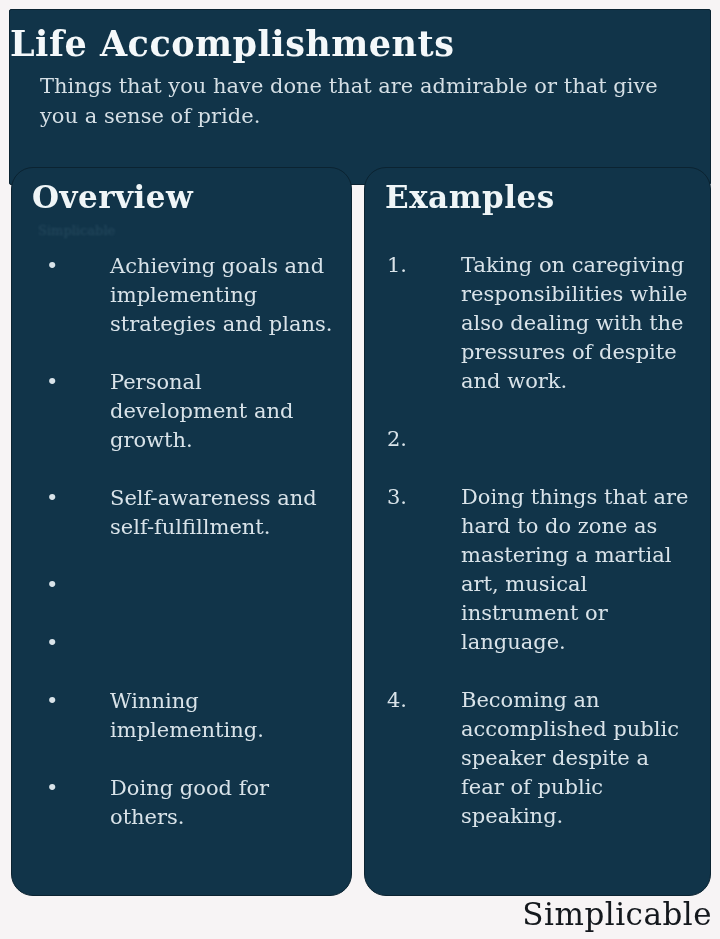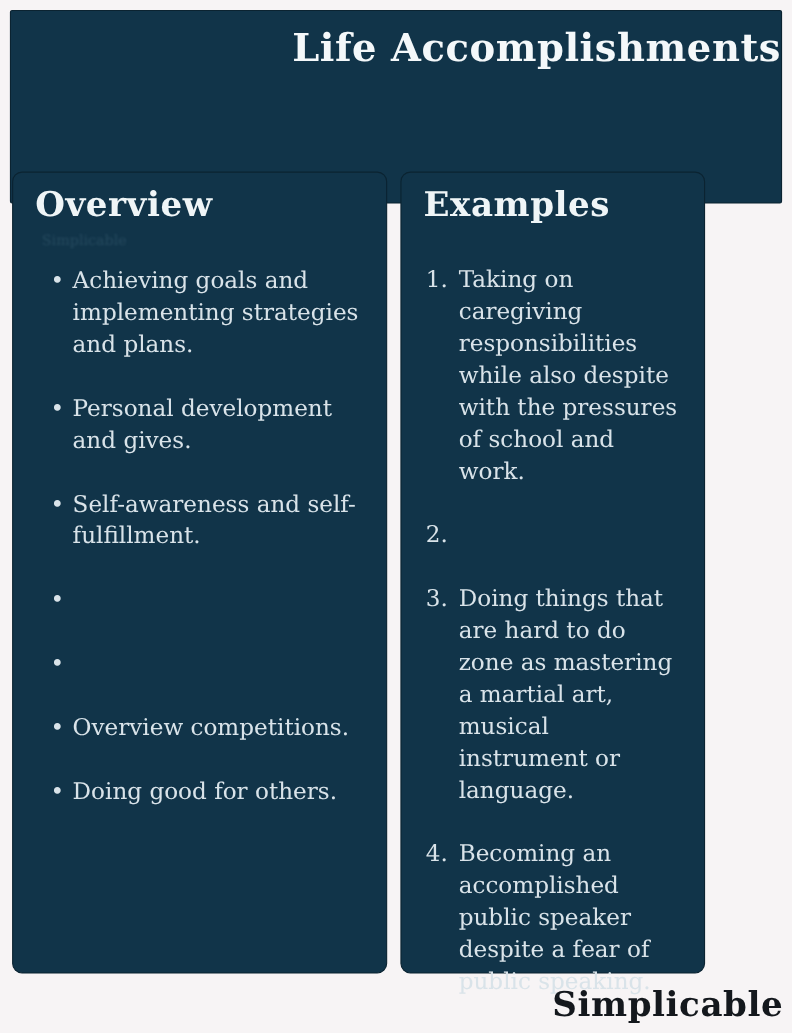--- a/index.html
+++ b/index.html
@@ -18,45 +18,45 @@
     background:var(--page-bg);
     font-family:"DejaVu Serif","Liberation Serif",serif;
     position:relative;
     overflow:hidden;
   }
   .header{
     position:absolute;left:9px;top:9px;width:702px;height:176px;
     background:var(--panel-bg);
     border:1px solid var(--panel-border);
     border-radius:2px;
-    text-align:right;
+    text-align:left;
   }
   .title{
     margin-top:13px;
     font-size:35px;
     font-weight:600;
     color:var(--title-color);
     letter-spacing:0.5px;
   }
   .subtitle{
     margin-top:7px;
     padding:0 30px;
     font-size:21px;
     line-height:30px;
     color:var(--subtitle-color);
   }
   .panel{
-    position:absolute;top:156px;height:729px;
+    position:absolute;top:167px;height:729px;
     background:var(--panel-bg);
     border:1px solid var(--panel-border);
-    border-radius:9px;
+    border-radius:22px;
     padding:11px 18px 0 20px;
   }
   .panel-left{left:11px;width:341px;}
-  .panel-right{left:364px;width:277px;}
+  .panel-right{left:364px;width:347px;}
   .panel-heading{
     font-size:31px;
     font-weight:600;
     color:var(--heading-color);
     letter-spacing:0.5px;
   }
   .watermark{
     margin-top:8px;
     margin-left:6px;
     font-size:13px;
@@ -81,77 +81,78 @@
     padding-left:14px;
   }
   .panel-right ul.item-list li{padding-left:2px;}
   ul.item-list .marker{
     flex:0 0 auto;
     width:20px;
   }
   ul.item-list .marker.number{
     width:30px;
   }
-  ul.item-list .item-text{flex:1 1 auto;}
+  ul.item-list .item-text{flex:1 1 auto;margin-left:44px;}
   .footer-brand{
     position:absolute;
     right:8px;
     top:896px;
     font-size:31px;
-    font-weight:700;
+    font-weight:400;
     color:var(--footer-color);
     letter-spacing:0.5px;
   }
 </style>
 </head>
 <body>
 
 <div class="header">
   <div class="title">Life Accomplishments</div>
+  <div class="subtitle">Things that you have done that are admirable or that give you a sense of pride.</div>
 </div>
 
 <div class="panel panel-left">
   <div class="panel-heading">Overview</div>
   <div class="watermark">Simplicable</div>
   <ul class="item-list">
       <li>
         <span class="marker">•</span>
         <span class="item-text">Achieving goals and implementing strategies and plans.</span>
       </li>
       <li>
         <span class="marker">•</span>
-        <span class="item-text">Personal development and gives.</span>
+        <span class="item-text">Personal development and growth.</span>
       </li>
       <li>
         <span class="marker">•</span>
         <span class="item-text">Self-awareness and self-fulfillment.</span>
       </li>
       <li>
         <span class="marker">•</span>
       </li>
       <li>
         <span class="marker">•</span>
       </li>
       <li>
         <span class="marker">•</span>
-        <span class="item-text">Overview competitions.</span>
+        <span class="item-text">Winning implementing.</span>
       </li>
       <li>
         <span class="marker">•</span>
         <span class="item-text">Doing good for others.</span>
       </li>
     </ul>
 </div>
 
 <div class="panel panel-right">
   <div class="panel-heading">Examples</div>
   <ul class="item-list">
       <li>
         <span class="marker number">1.</span>
-        <span class="item-text">Taking on caregiving responsibilities while also despite with the pressures of school and work.</span>
+        <span class="item-text">Taking on caregiving responsibilities while also dealing with the pressures of despite and work.</span>
       </li>
       <li>
         <span class="marker number">2.</span>
       </li>
       <li>
         <span class="marker number">3.</span>
         <span class="item-text">Doing things that are hard to do zone as mastering a martial art, musical instrument or language.</span>
       </li>
       <li>
         <span class="marker number">4.</span>

